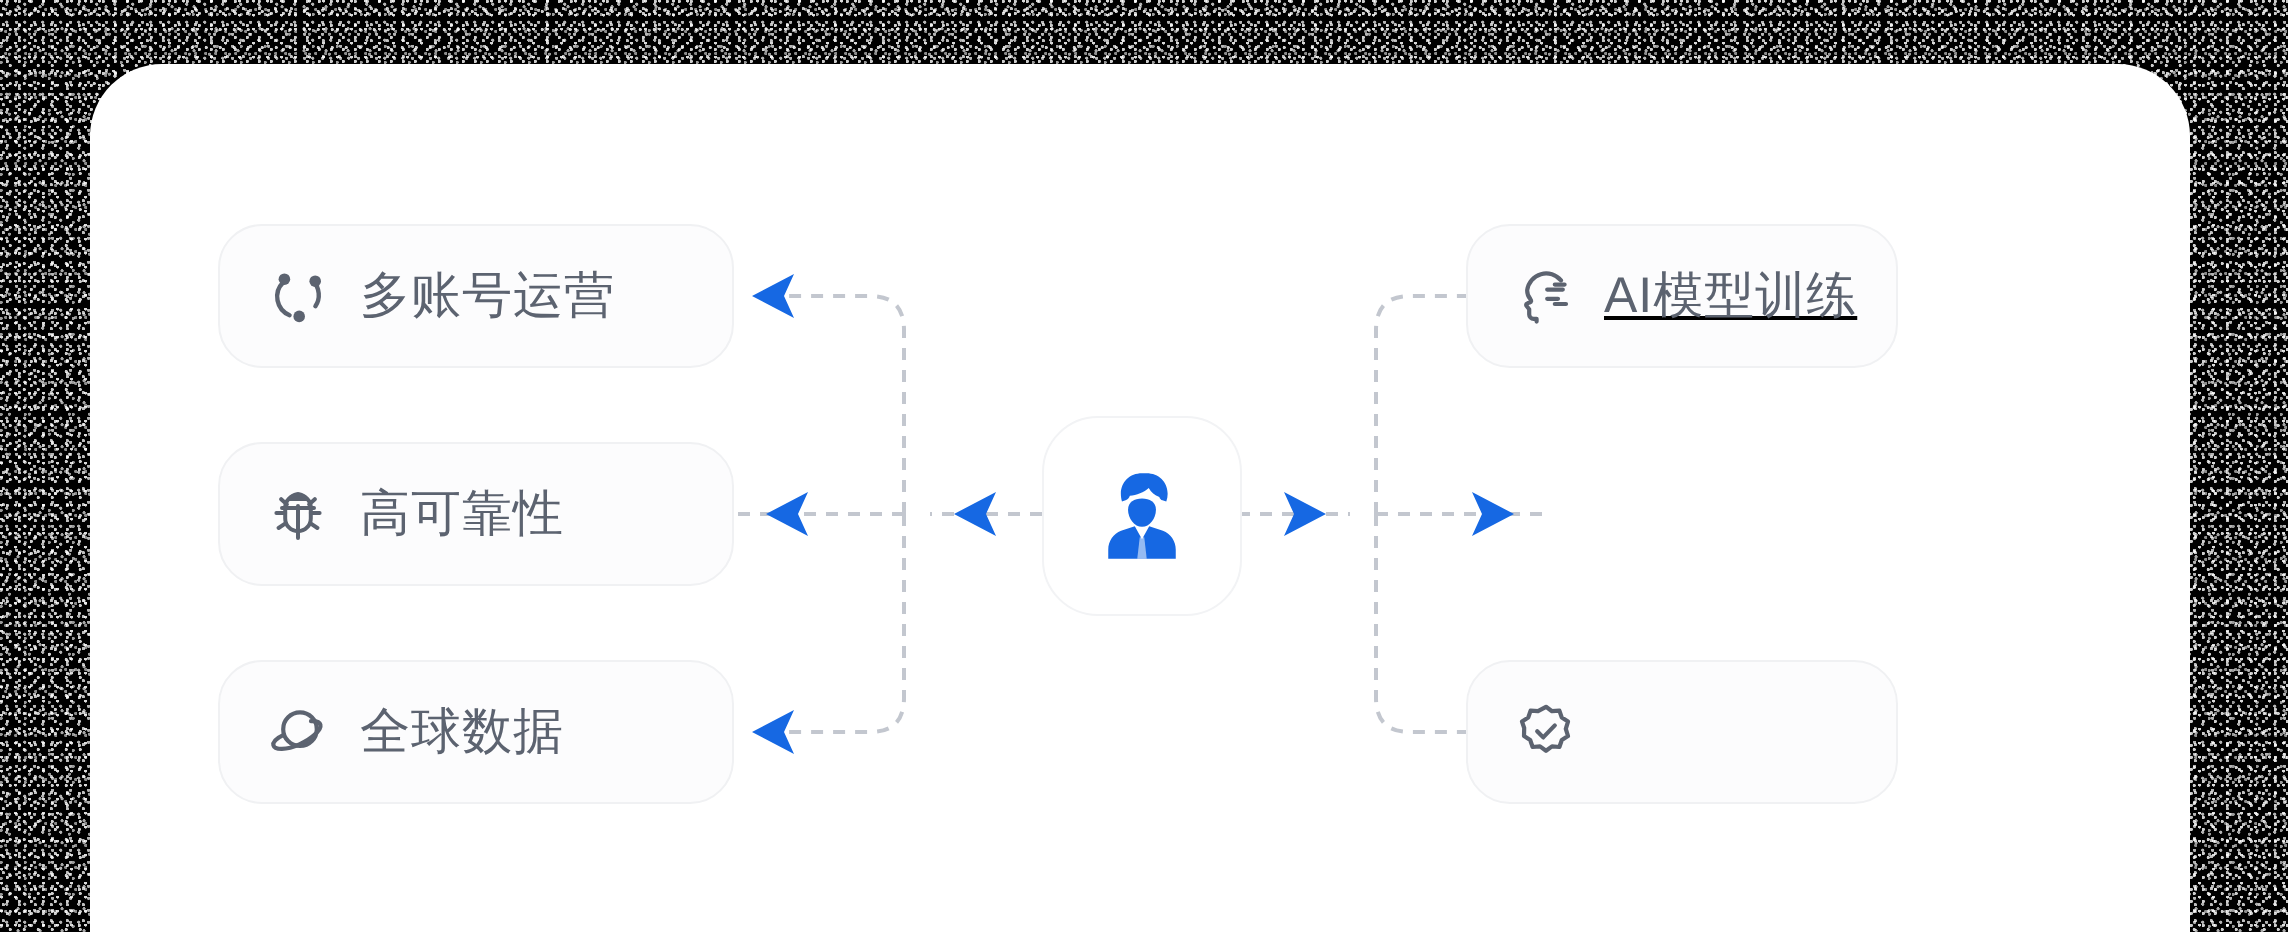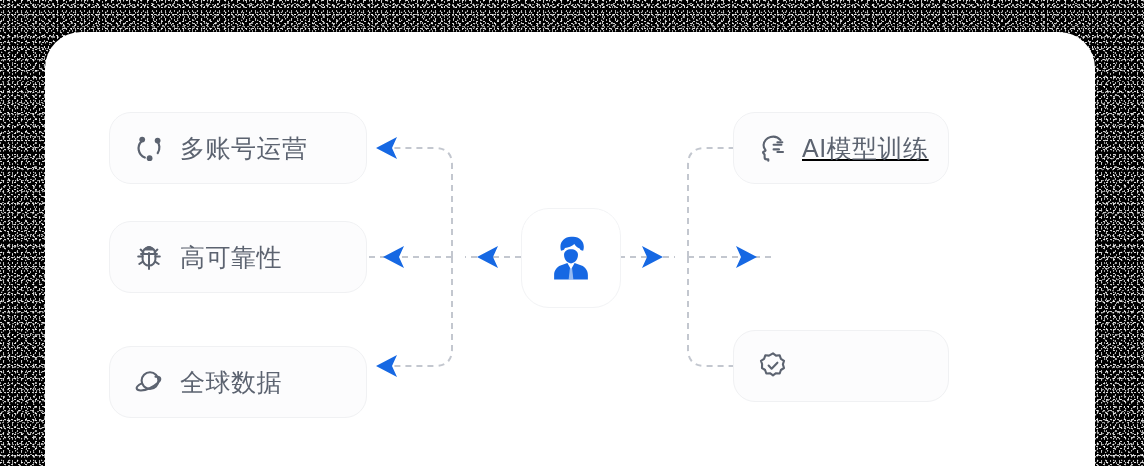--- a/index.html
+++ b/index.html
@@ -174,21 +174,21 @@
         <svg viewBox="0 0 32 32" width="32" height="32" fill="none" stroke="currentColor" stroke-width="2" stroke-linecap="round">
           <path d="M11.5 9.5a4.5 4.5 0 0 1 9 0" fill="currentColor" stroke="none"></path>
           <path d="M8 13h16 M16 12v16"></path>
           <path d="M9.6 12.8a6.4 6.4 0 0 1 12.8 0v5.4a6.4 6.4 0 0 1-12.8 0z"></path>
           <path d="M9.6 15.5H5.2 M22.4 15.5h4.4 M9.9 20.6l-3.6 2.4 M22.1 20.6l3.6 2.4 M10.4 11.2 7.6 8.6 M21.6 11.2l2.8-2.6"></path>
         </svg>
       </span>
       <span class="card-label">高可靠性</span>
     </div>
 
-    <div class="card left" style="top:314px">
+    <div class="card left" style="top:298px">
       <span class="card-icon">
         <svg viewBox="0 0 32 32" width="32" height="32" fill="none" stroke="currentColor" stroke-width="2.1" stroke-linecap="round">
           <circle cx="17" cy="14.6" r="8.4"></circle>
           <path d="M8.8 17.4c-3.4 1.6-5.5 3.6-5.1 5.2.6 2.4 6.4 2.6 13-.4 6.6-3 11.1-7.4 10.5-9.8-.3-1.3-2.1-1.9-4.7-1.8"></path>
         </svg>
       </span>
       <span class="card-label">全球数据</span>
     </div>
 
     <div id="hub">

